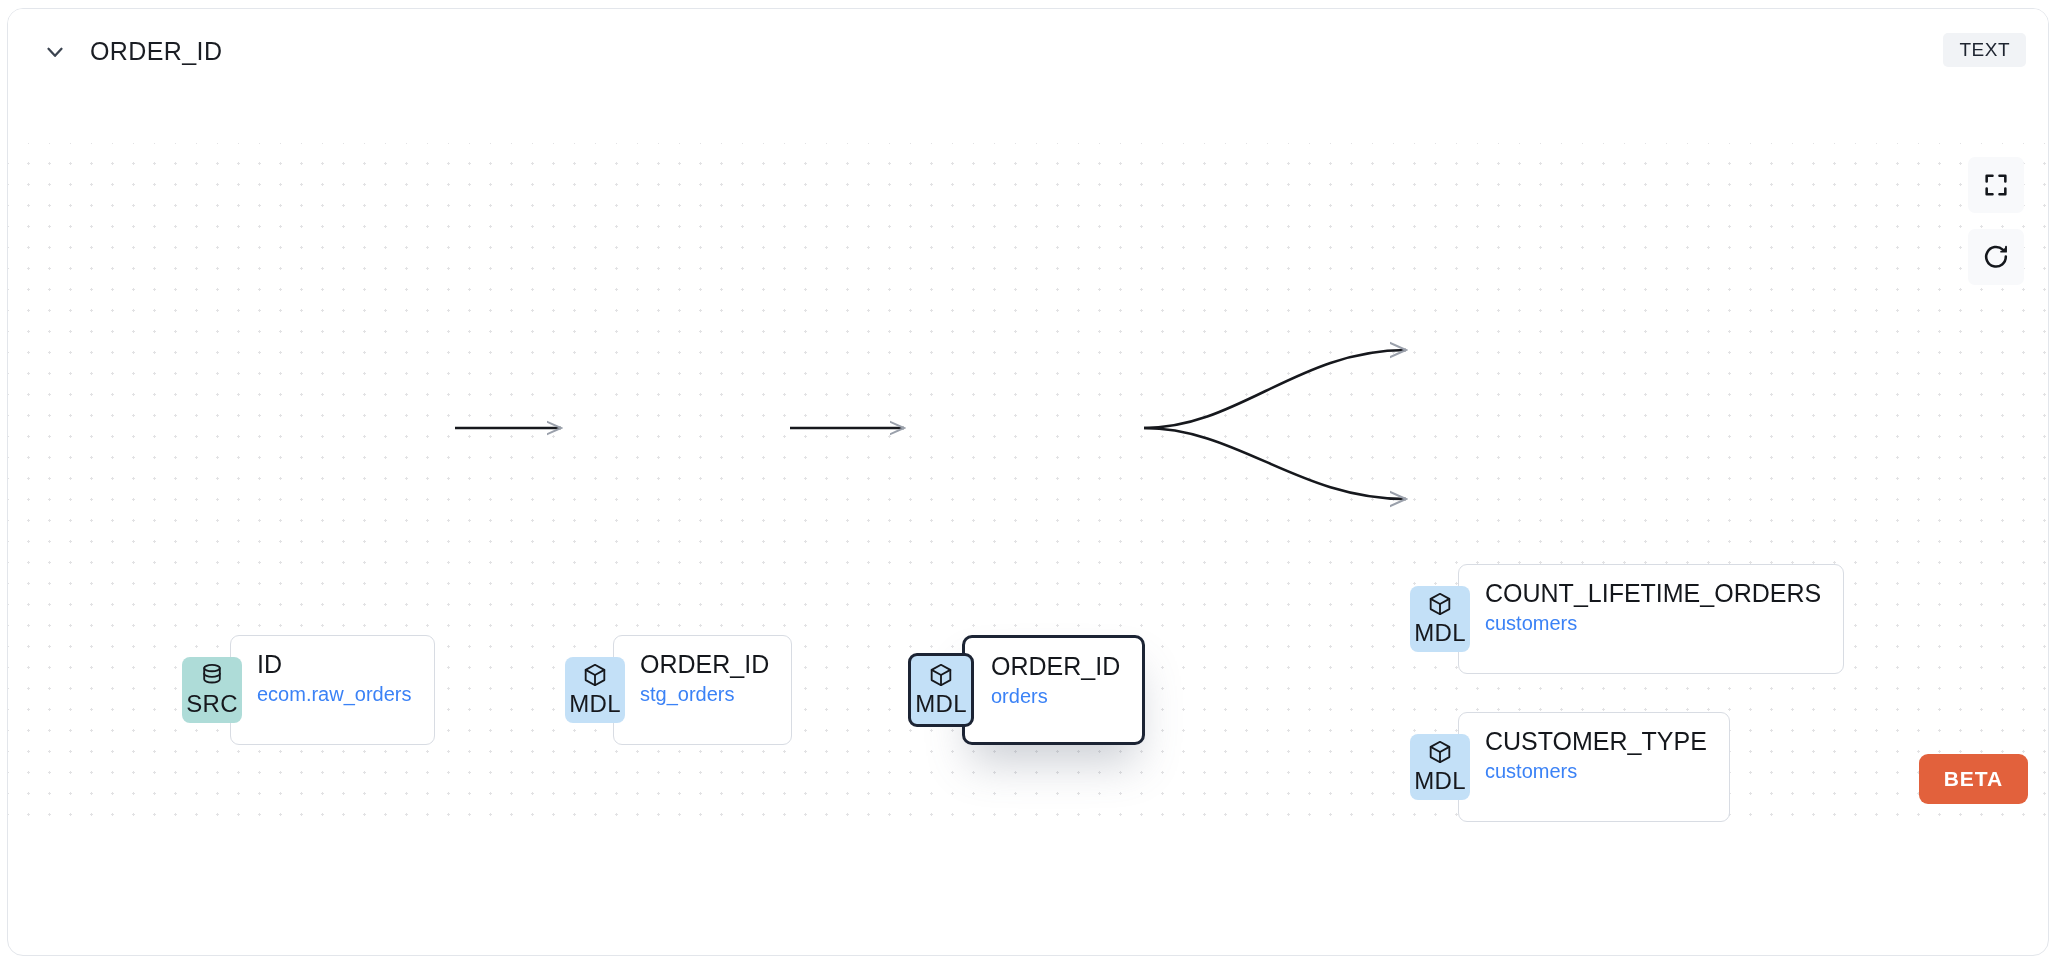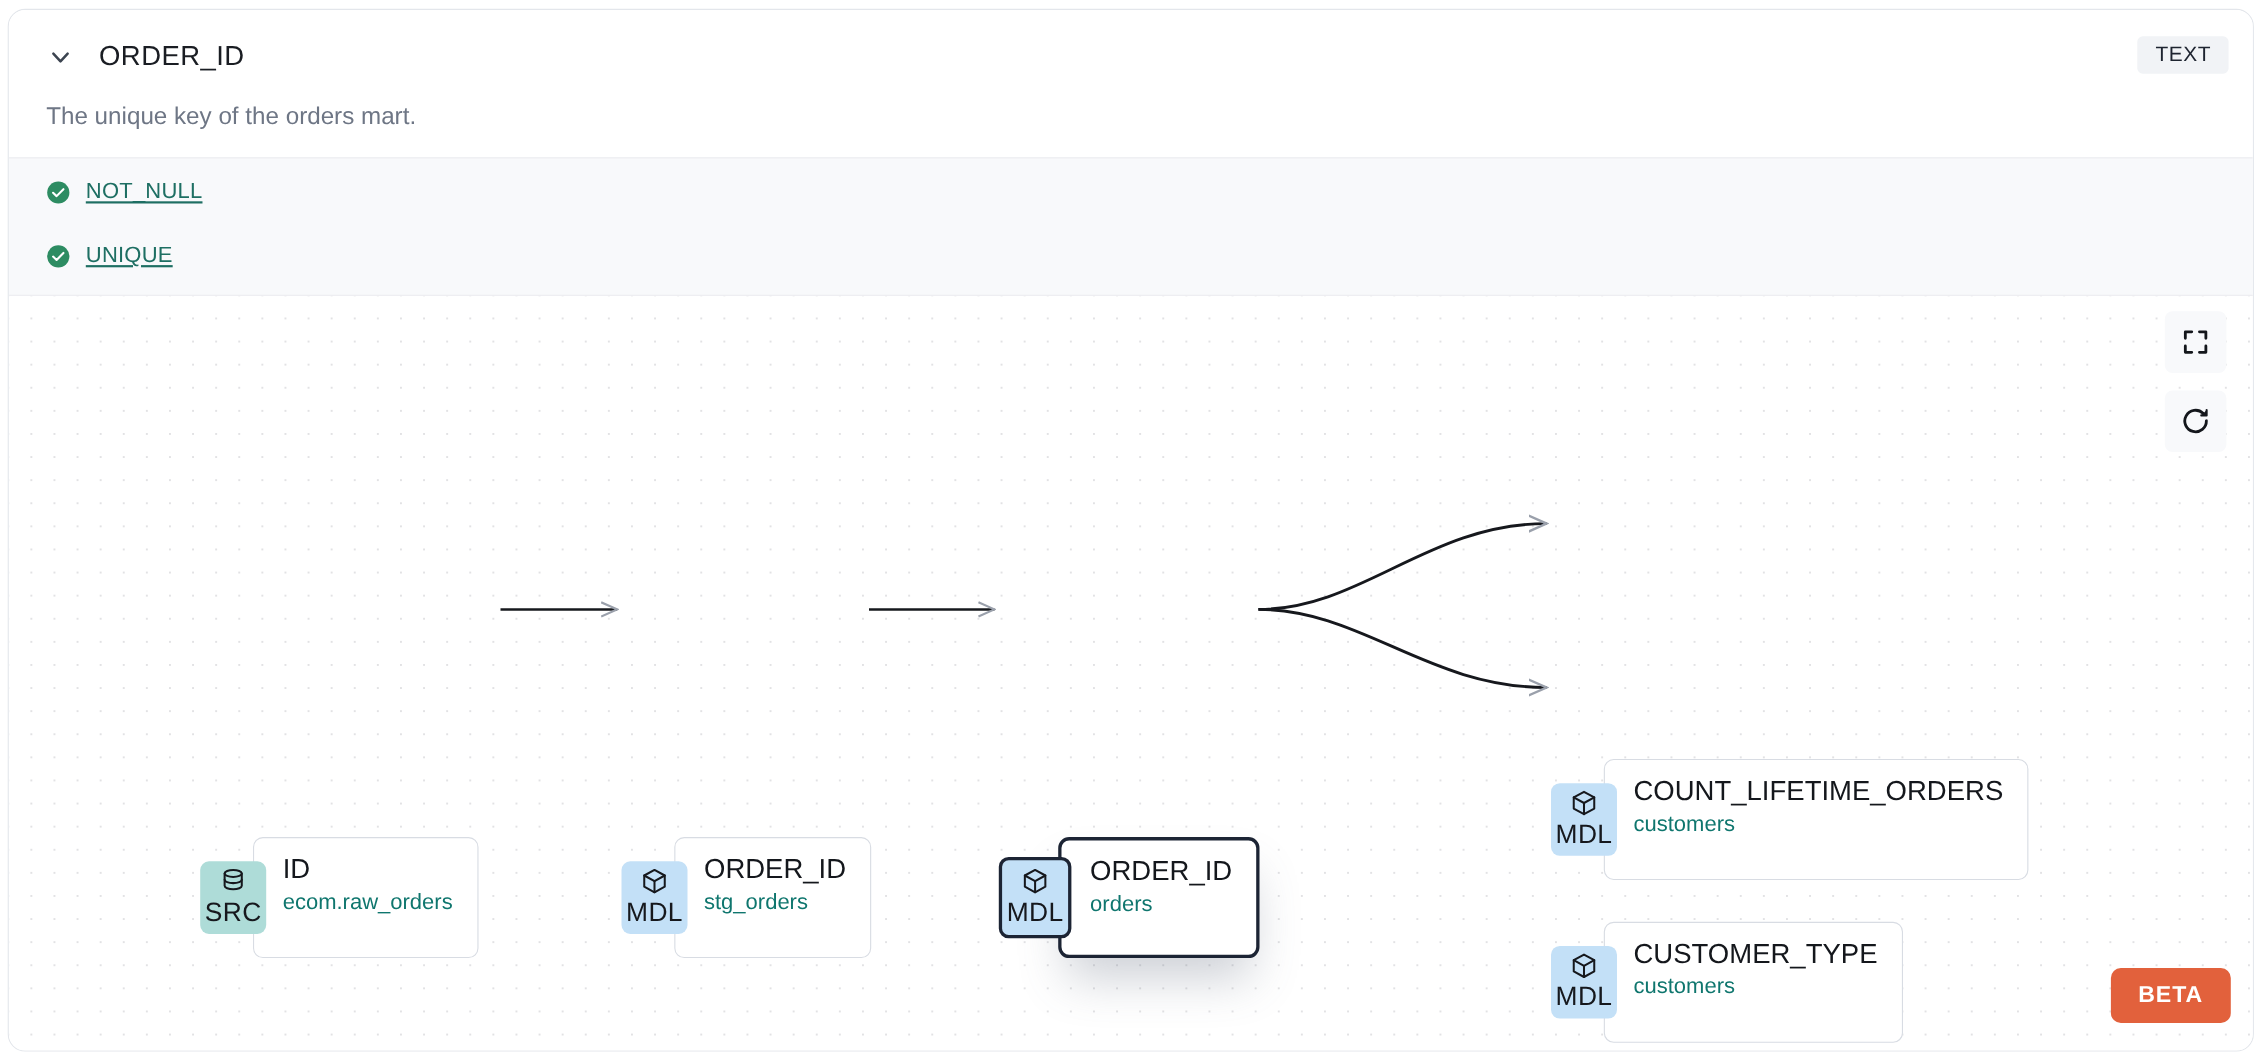--- a/index.html
+++ b/index.html
@@ -163,21 +163,21 @@
     min-height: 110px;
   }
   .node-name {
     font-size: 25px;
     color: #14171C;
     line-height: 1.15;
     white-space: nowrap;
   }
   .node-sub {
     font-size: 20px;
-    color: #0f766e;
+    color: #3b82f6;
     margin-top: 4px;
     line-height: 1.15;
     white-space: nowrap;
   }
 
   
   .node.selected .node-body {
     border: 3px solid #1C2434;
     border-radius: 10px;
     box-shadow: 0 26px 44px -8px rgba(90,100,120,0.30);
@@ -246,46 +246,22 @@
       <span class="chevron">
         <svg width="26" height="26" viewBox="0 0 24 24" fill="none" stroke="#3C4450" stroke-width="2.1" stroke-linecap="round" stroke-linejoin="round">
           <polyline points="6 9 12 15.5 18 9"></polyline>
         </svg>
       </span>
       <span class="col-title">ORDER_ID</span>
     </div>
 
     <div class="type-badge">TEXT</div>
 
-    <div class="description">The unique key of the orders mart.</div>
   </div>
 
-  <div class="tests">
-
-    <div class="test-row r0">
-      <span>
-        <svg class="check-icon" viewBox="0 0 24 24">
-          <circle cx="12" cy="12" r="11" fill="#2D8C62"></circle>
-          <polyline points="6.8 12.3 10.3 15.6 17.1 8.7" fill="none" stroke="#ffffff" stroke-width="2.1" stroke-linecap="round" stroke-linejoin="round"></polyline>
-        </svg>
-      </span>
-      <span class="test-link">NOT_NULL</span>
-    </div>
-
-    <div class="test-row r1">
-      <span>
-        <svg class="check-icon" viewBox="0 0 24 24">
-          <circle cx="12" cy="12" r="11" fill="#2D8C62"></circle>
-          <polyline points="6.8 12.3 10.3 15.6 17.1 8.7" fill="none" stroke="#ffffff" stroke-width="2.1" stroke-linecap="round" stroke-linejoin="round"></polyline>
-        </svg>
-      </span>
-      <span class="test-link">UNIQUE</span>
-    </div>
-
-  </div>
 
   <div class="canvas">
 
     <svg class="edges" viewBox="0 0 2040 686" preserveAspectRatio="none">
       <defs>
         <marker id="arrow" viewBox="0 0 10 10" refX="9" refY="5" markerWidth="7" markerHeight="7" orient="auto-start-reverse">
           <path d="M 0 1 L 9 5 L 0 9" fill="none" stroke="#9AA0AB" stroke-width="1.2"></path>
         </marker>
       </defs>
 

